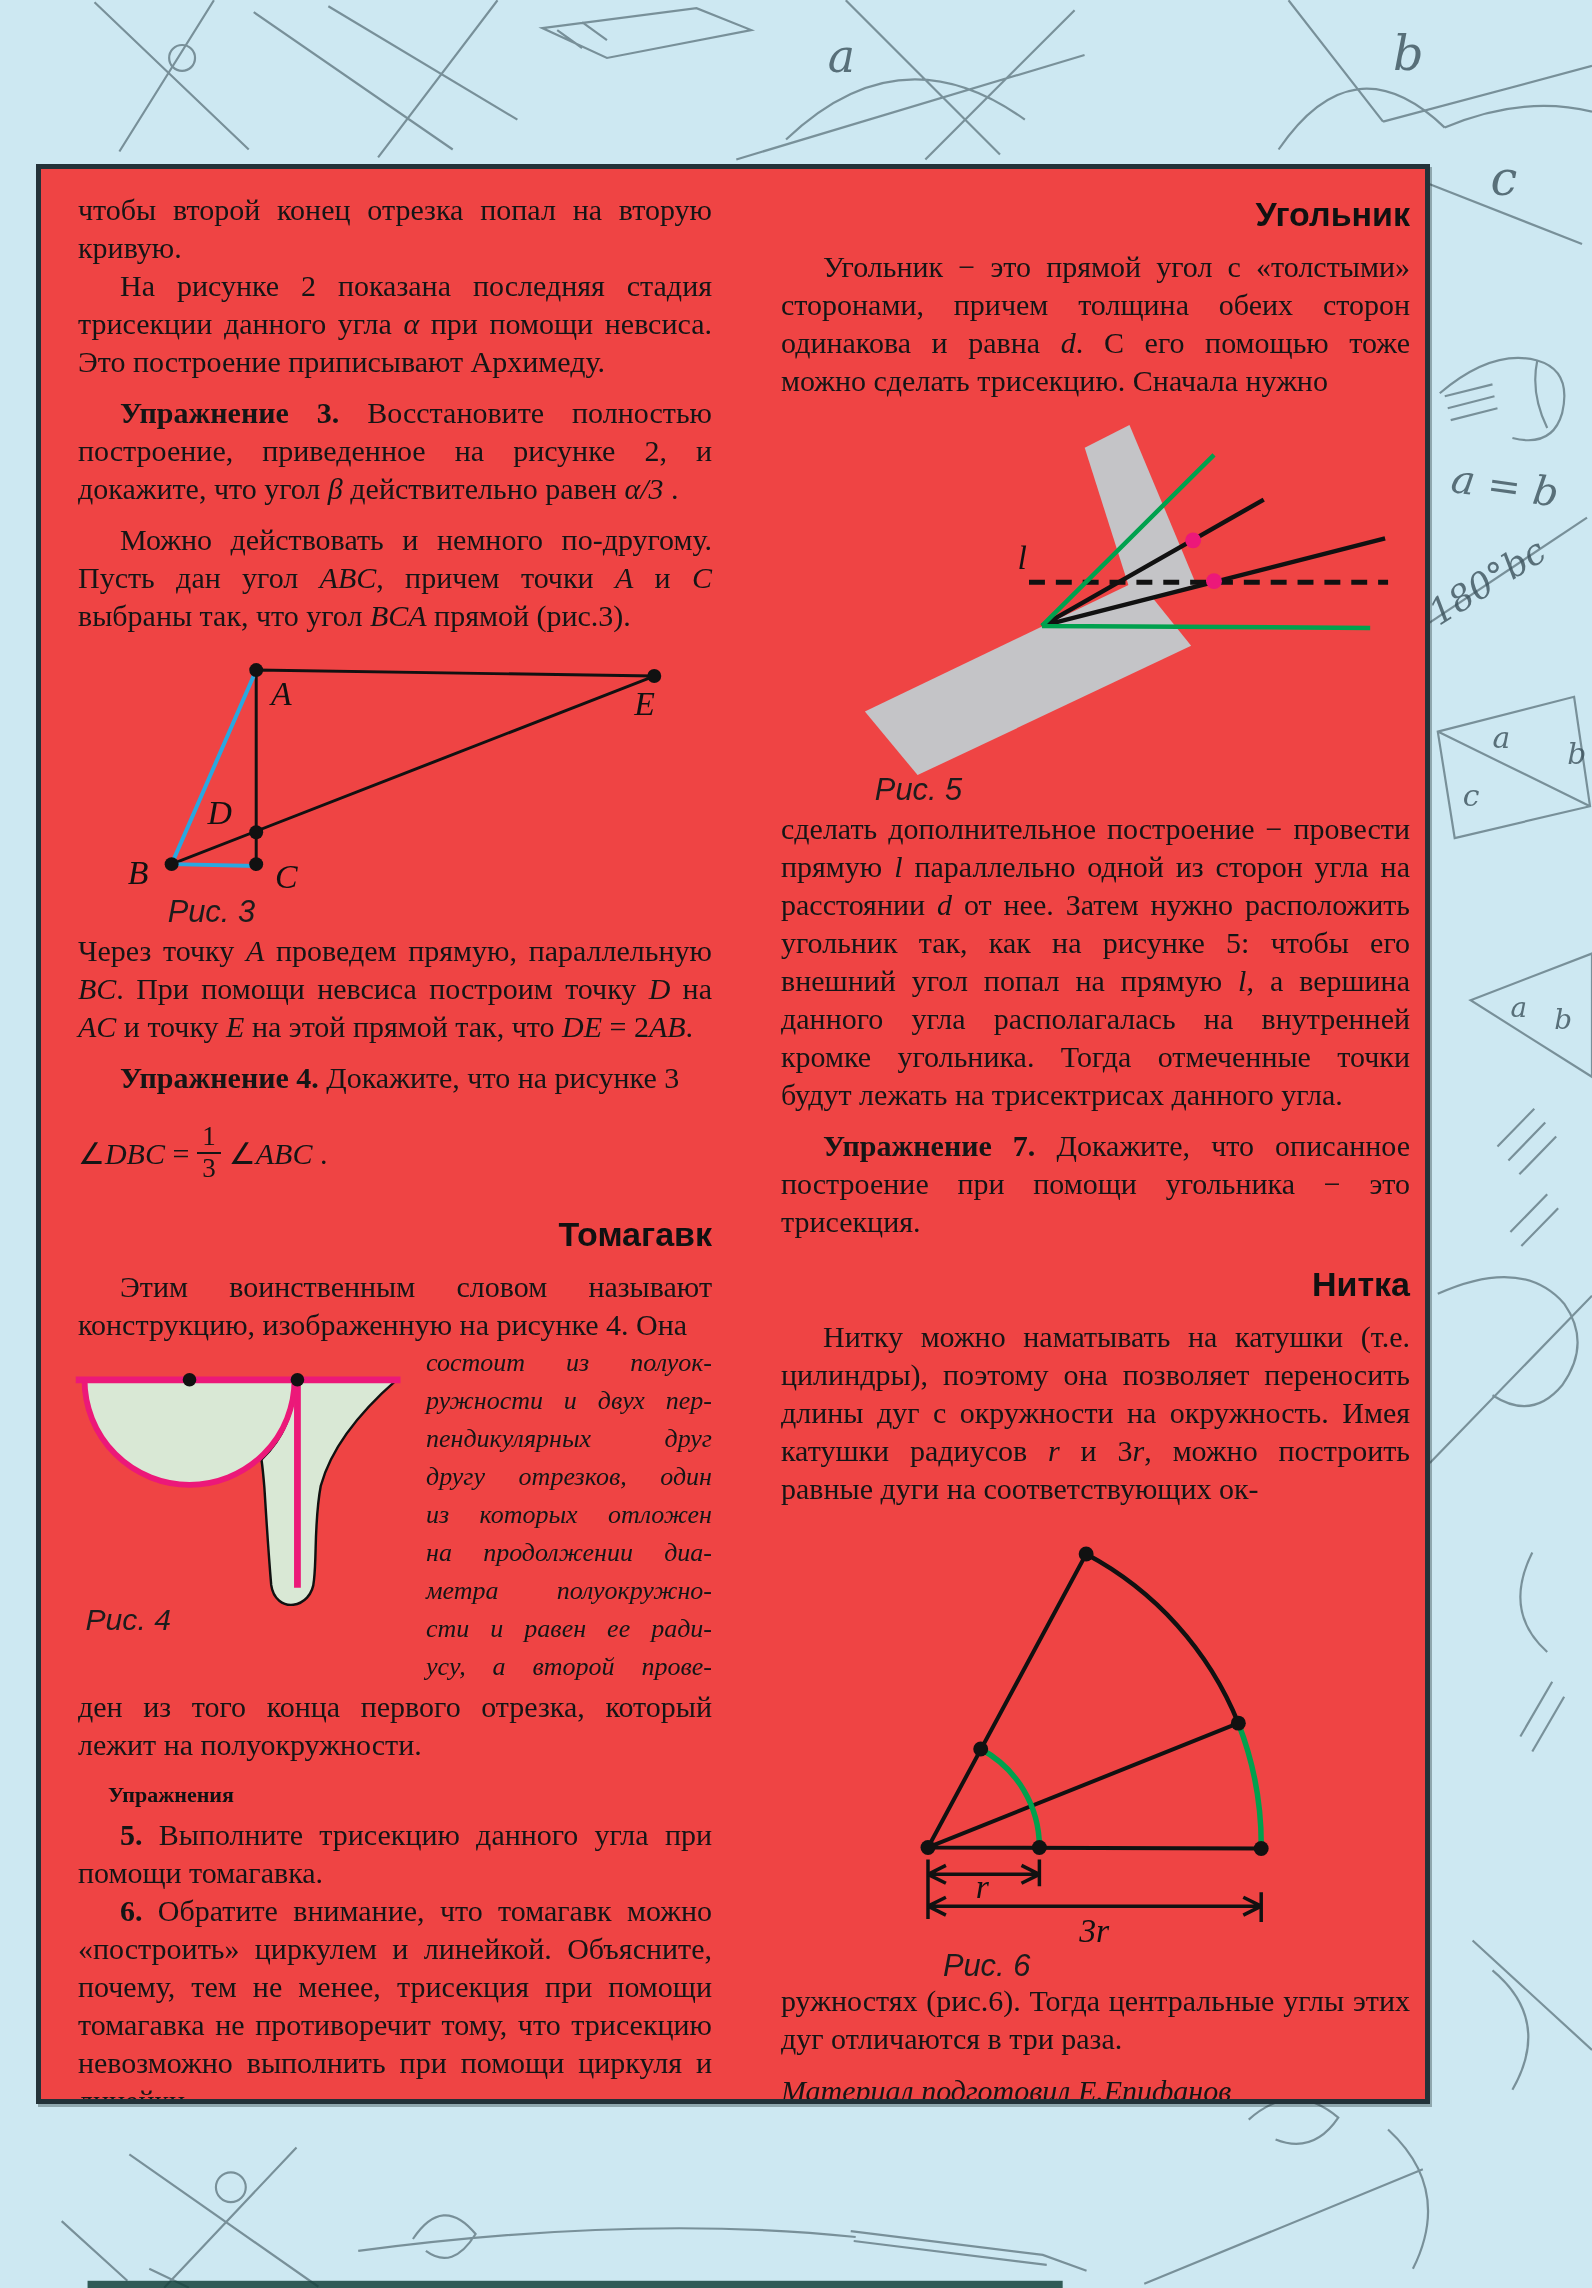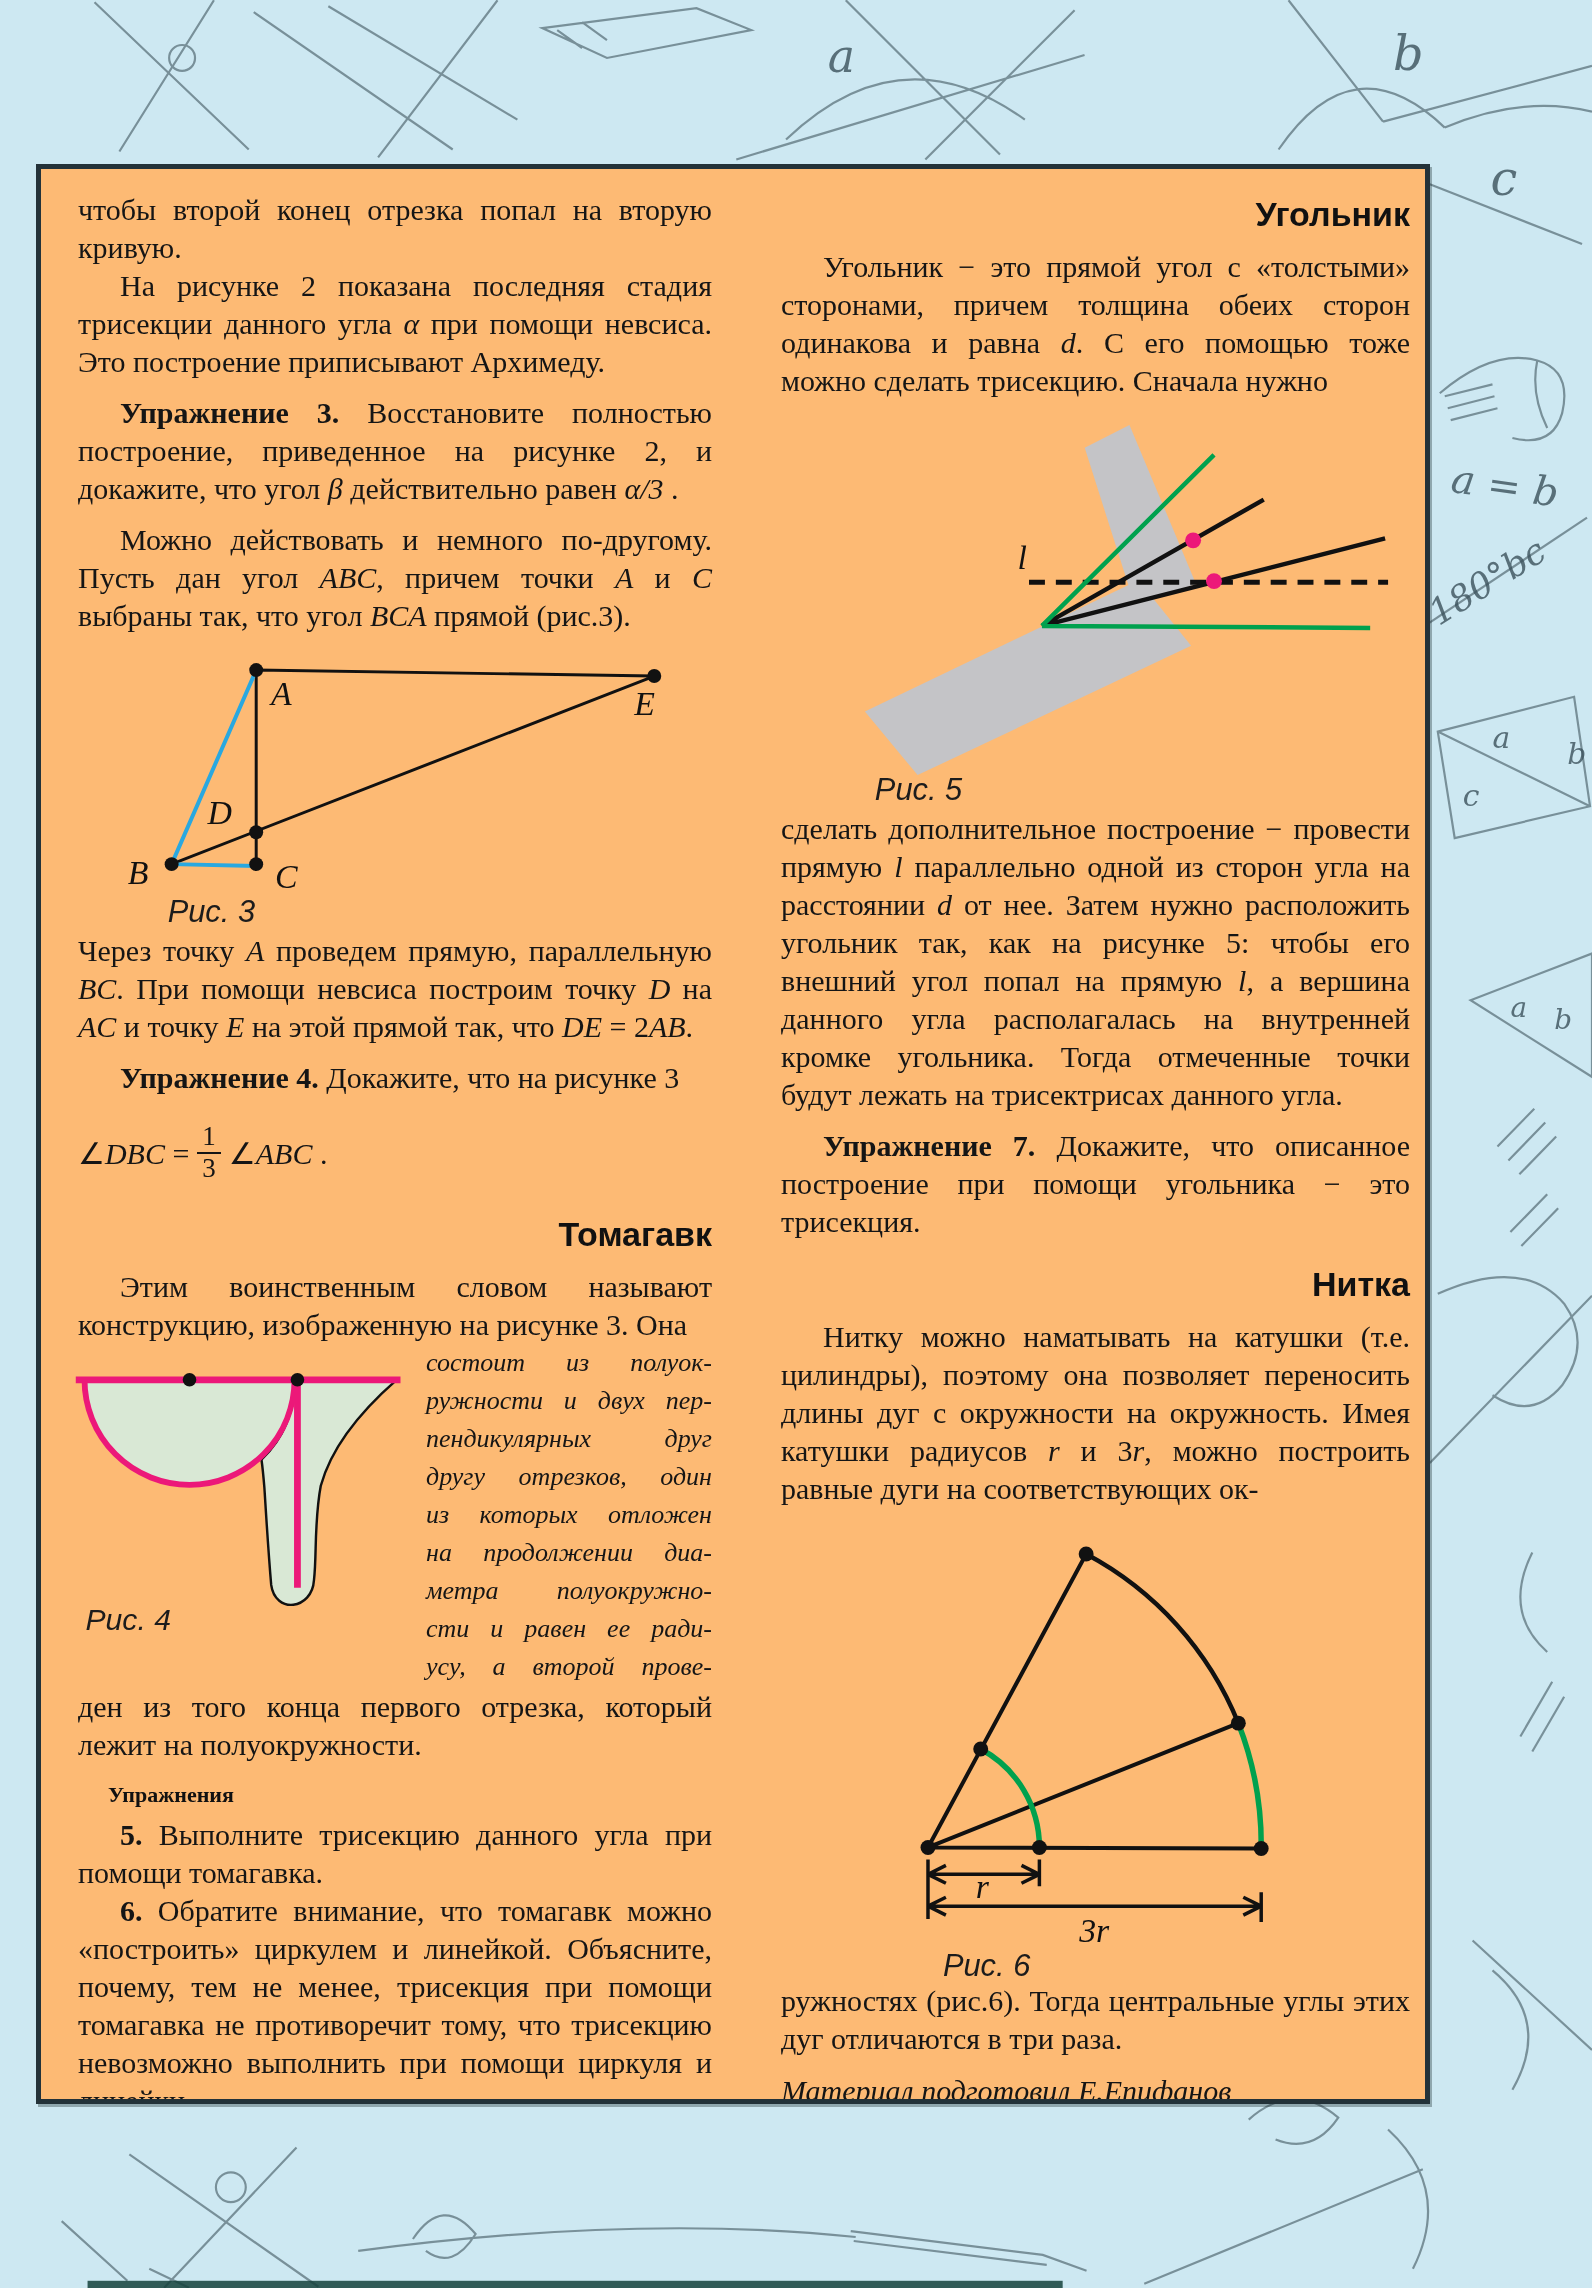--- a/index.html
+++ b/index.html
@@ -4,21 +4,21 @@
 <style>
   html,body{margin:0;padding:0;}
   body{width:1592px;height:2289px;position:relative;background:#cde8f2;overflow:hidden;
        font-family:"Liberation Serif",serif;}
   svg{display:block;}
   .bg{position:absolute;left:0;top:0;z-index:0;}
   .sketch{stroke:#41565f;stroke-width:2.2;fill:none;opacity:.6;}
   .dect{font-family:"DejaVu Serif",serif;font-style:italic;fill:#3c525c;opacity:.8;}
 
   .box{position:absolute;left:36px;top:164px;width:1394px;height:1940px;box-sizing:border-box;
-       background:#fdba74;border:5px solid #233239;z-index:1;overflow:hidden;
+       background:#ef4444;border:5px solid #233239;z-index:1;overflow:hidden;
        box-shadow:2px 3px 0 rgba(30,45,50,.35);}
   .col{position:absolute;top:22px;}
   .col-left{left:37px;width:634px;}
   .col-right{left:740px;width:629px;}
 
   .p{font-size:30px;line-height:38px;color:#151515;text-align:justify;margin:0;}
   .ind{text-indent:42px;}
   .mt{margin-top:13px;}
   .seg-b{font-weight:bold;}
   .seg-i{font-style:italic;}
@@ -145,21 +145,21 @@
     <div class="formula">
       <span><span>∠</span><span class="seg-i">DBC</span><span> = </span></span>
       <span class="frac">
         <span class="num">1</span>
         <span class="den">3</span>
       </span>
       <span><span> ∠</span><span class="seg-i">ABC</span><span> .</span></span>
     </div>
 
     <div class="h-sans">Томагавк</div>
-    <p class="p ind"><span>Этим воинственным словом называют конструкцию, изображенную на рисунке 3. Она</span></p>
+    <p class="p ind"><span>Этим воинственным словом называют конструкцию, изображенную на рисунке 4. Она</span></p>
 
     <div>
       <div class="fig4">
         <svg width="350" height="295" viewBox="0 0 360 296">
           <path d="M 17 29 A 108 108 0 0 0 233 29 Z" fill="#d9e8d5"></path>
           <path fill="#d9e8d5" stroke="#111" stroke-width="2.5" d="M 338 29 C 306 57 272 94 260 138 C 253 175 256 210 253 235 C 251 266 213 270 209 240 C 206 205 204 172 202 140 C 201 128 200 118 199 111 A 108 108 0 0 0 233 29 Z"></path>
           <path d="M 17 29 A 108 108 0 0 0 233 29" fill="none" stroke="#ec1879" stroke-width="6"></path>
           <path d="M 8 29 L 342 29" stroke="#ec1879" stroke-width="7" fill="none"></path>
           <path d="M 236 29 L 236 243" stroke="#ec1879" stroke-width="7" fill="none"></path>
           <g fill="#111">

